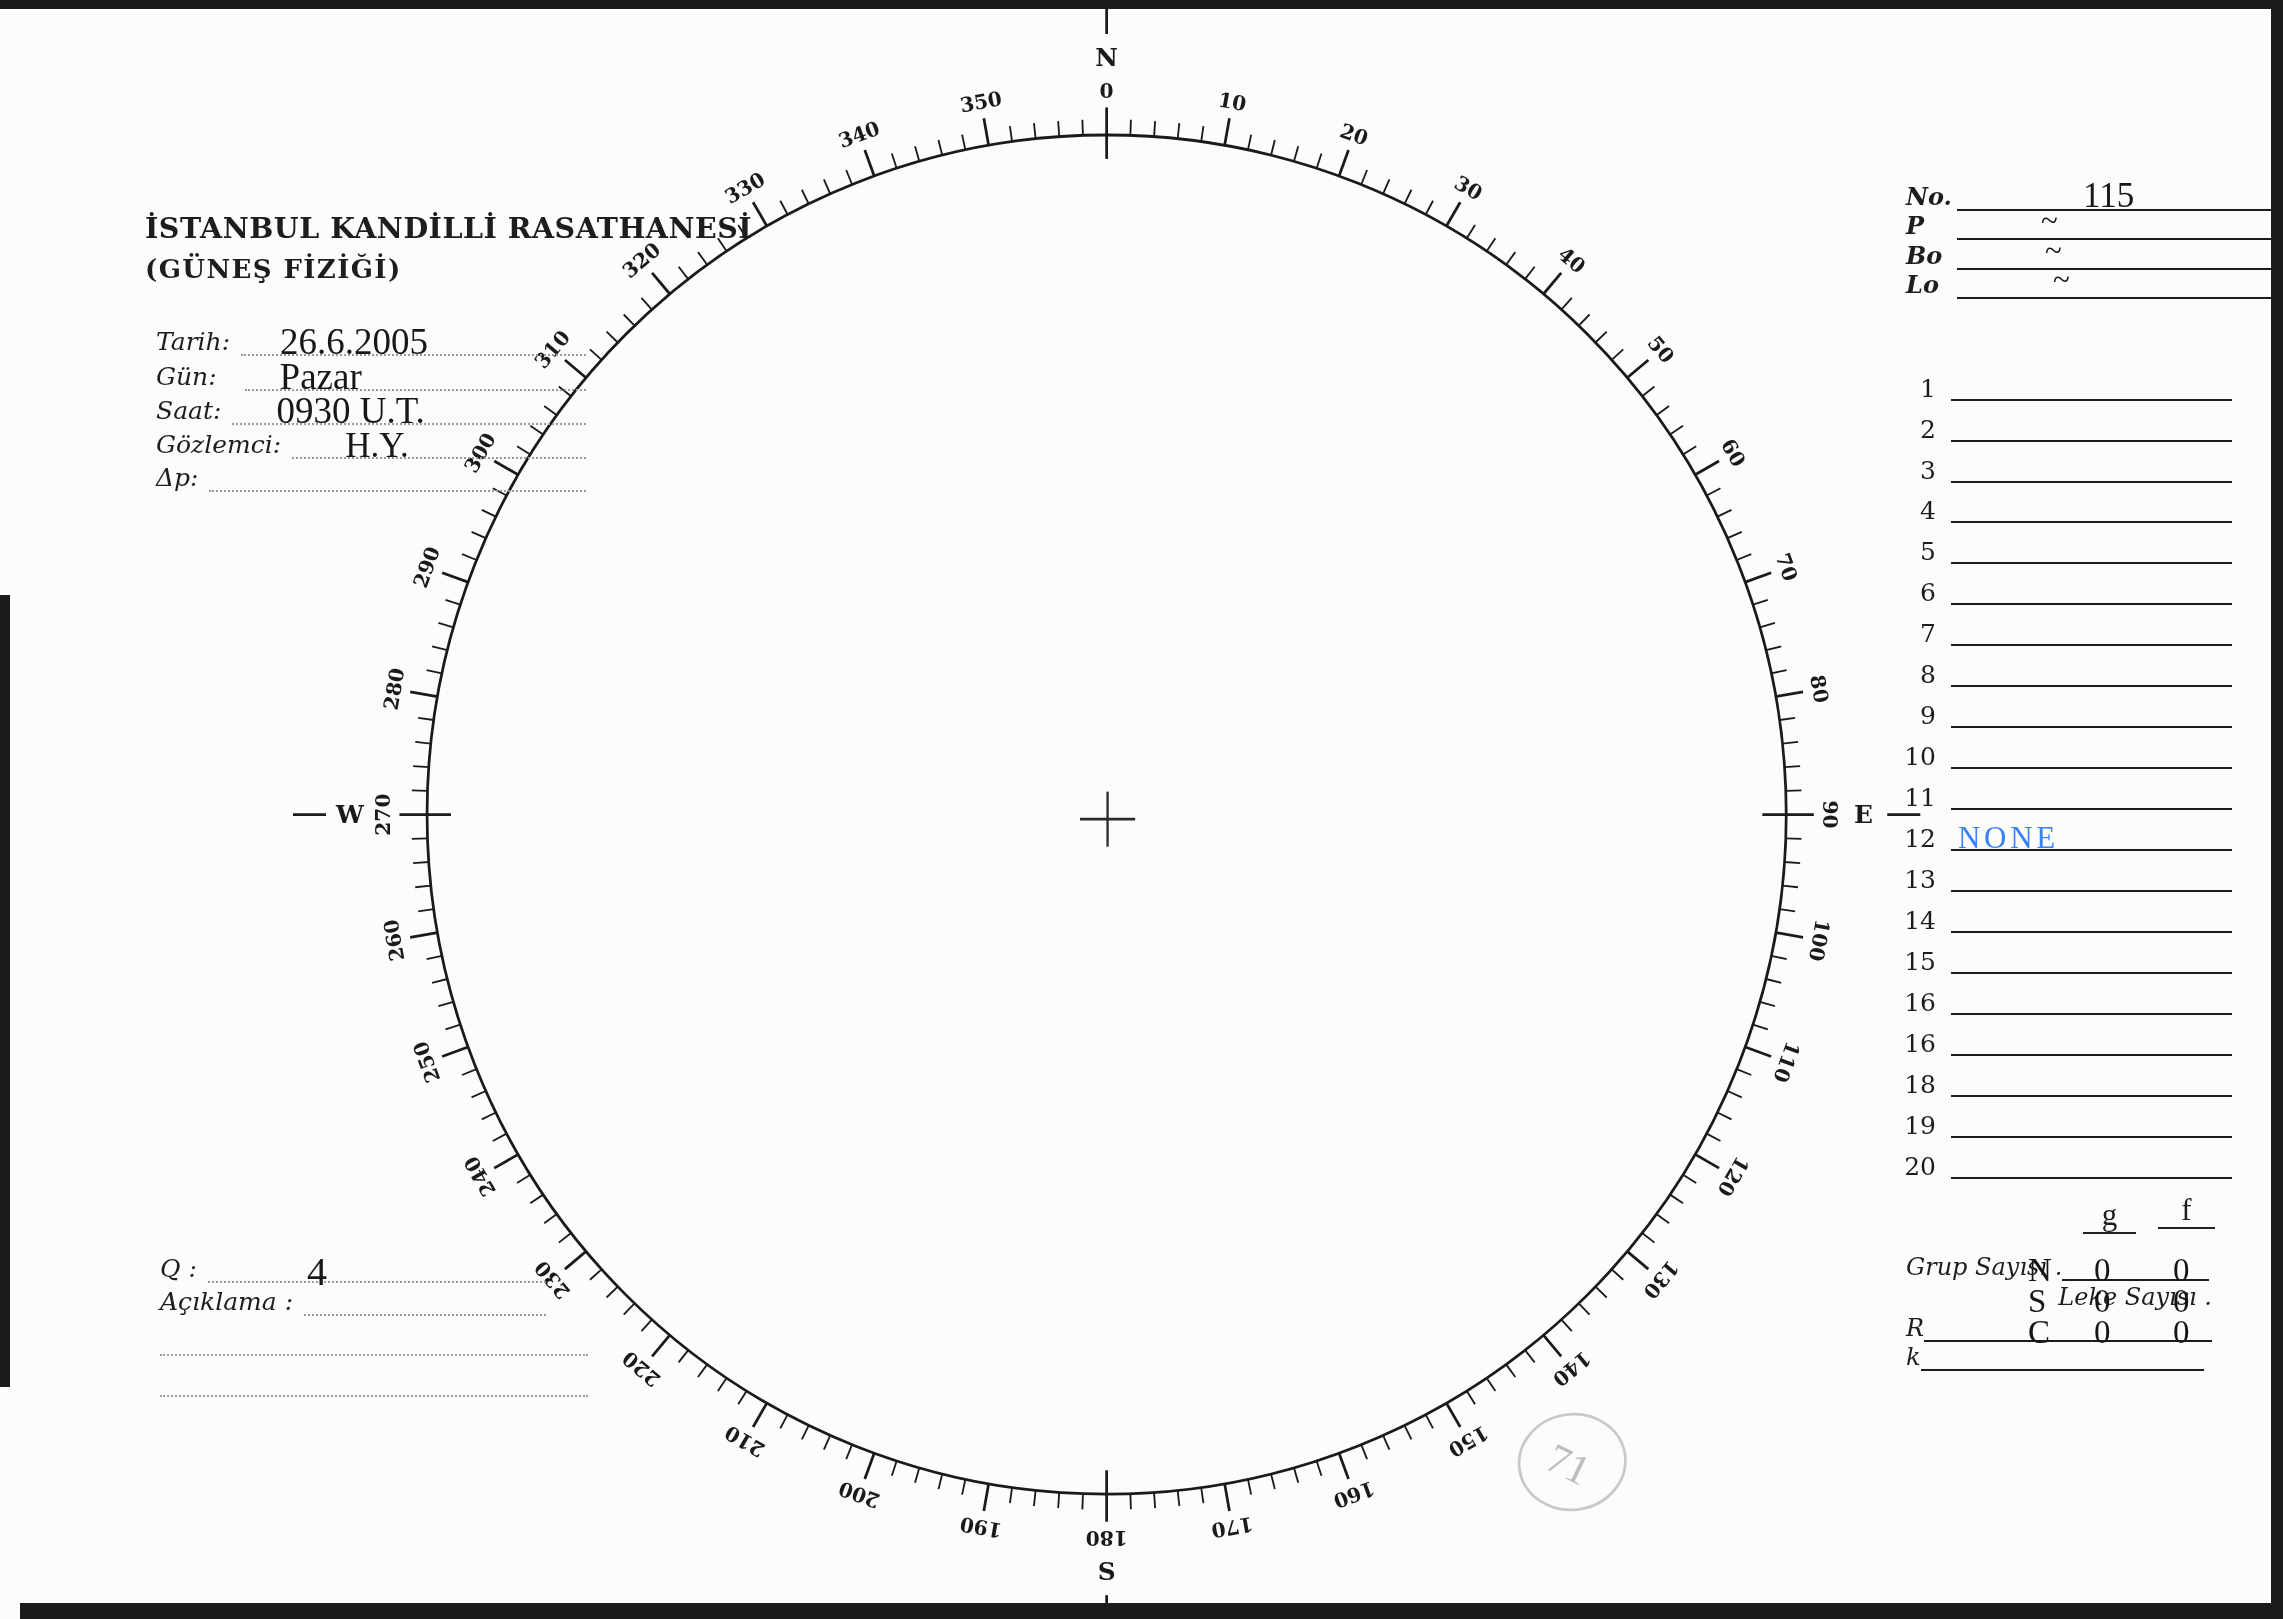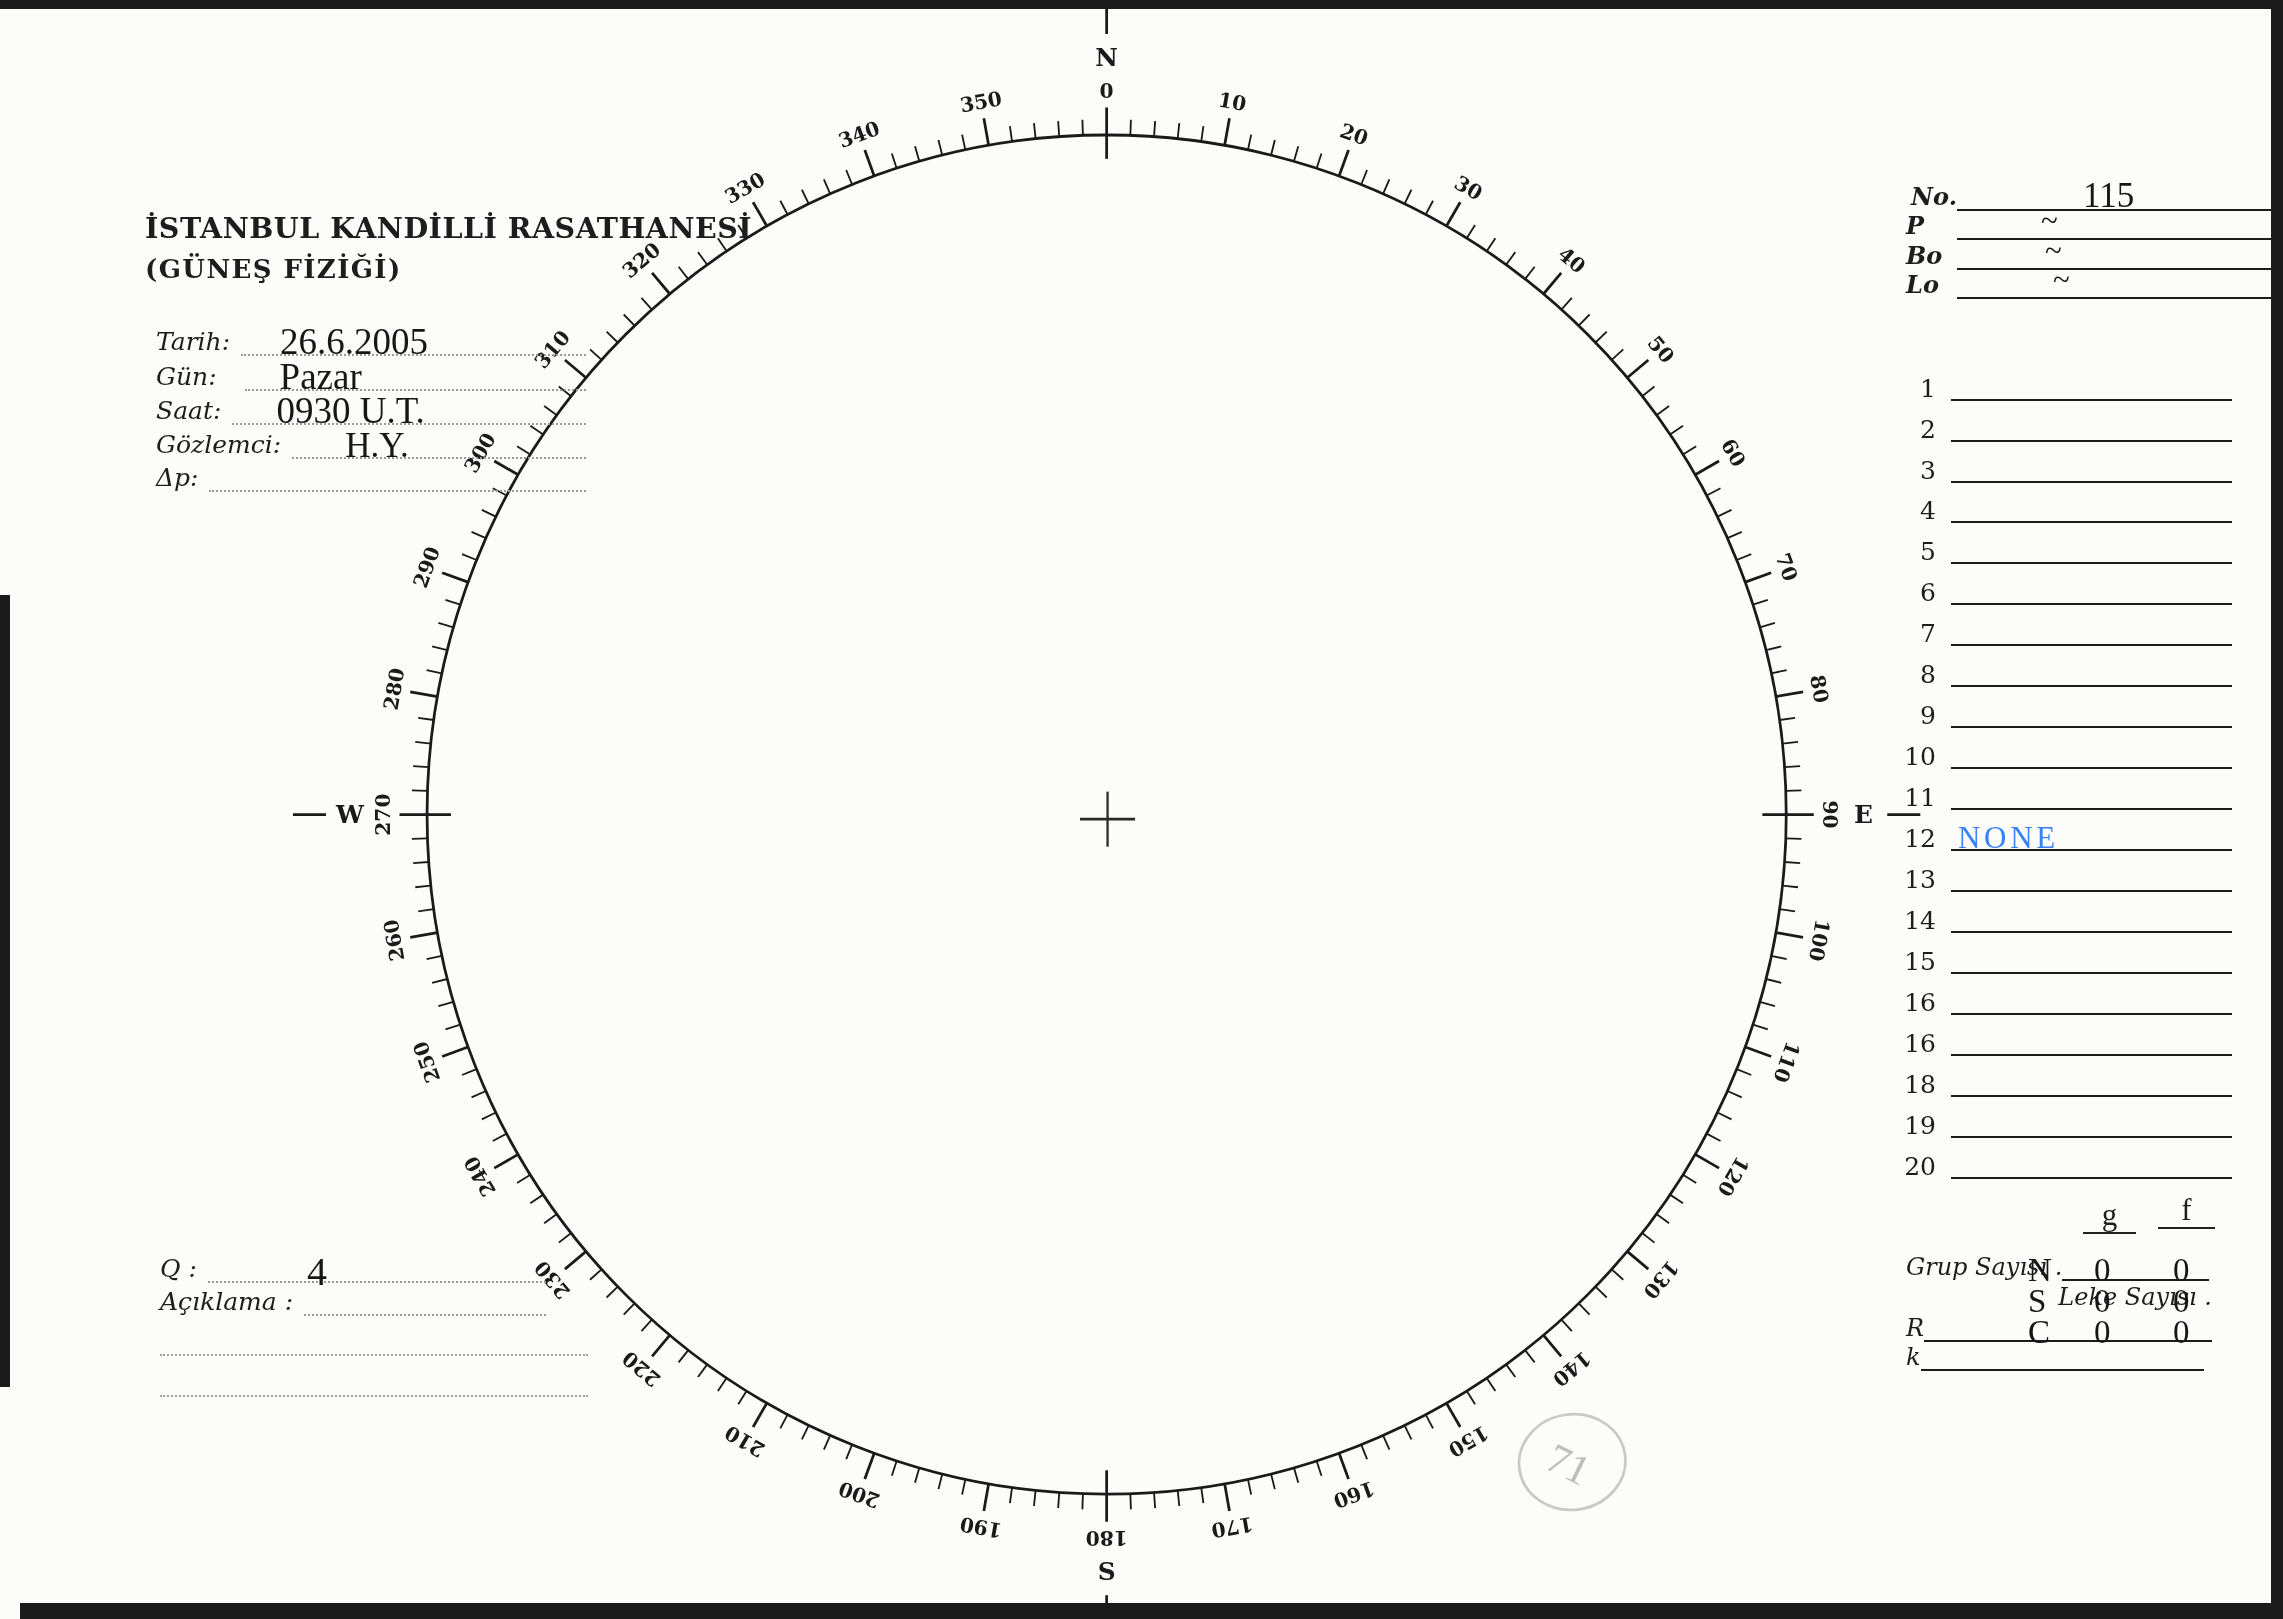--- a/index.html
+++ b/index.html
@@ -307,21 +307,21 @@
     <span class="plabel">Gözlemci:</span>
     <span class="dotline">
       <span class="hand hval" style="left:53px;font-size:35px;">H.Y.</span>
     </span>
   </div>
   <div class="frow" style="top:463px;">
     <span class="plabel">Δp:</span>
     <span class="dotline"></span>
   </div>
 
-  <div class="rrow" style="top:182px;text-align:right;">
+  <div class="rrow" style="top:182px;">
     <span class="rlabel">No.</span>
     <span class="solidline">
       <span class="hand hval" style="left:82px;font-size:35px;bottom:-3.7px;margin-left:44px;">115</span>
     </span>
   </div>
   <div class="rrow" style="top:211px;">
     <span class="rlabel">P</span>
     <span class="solidline">
       <span class="hand hval" style="left:84px;font-size:31px;bottom:1.8px;">~</span>
     </span>

